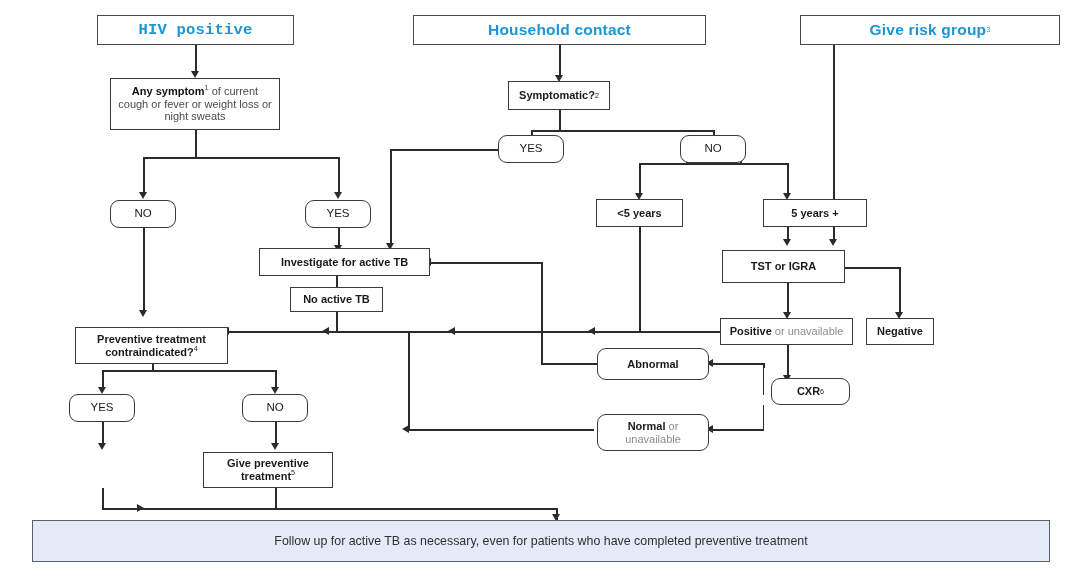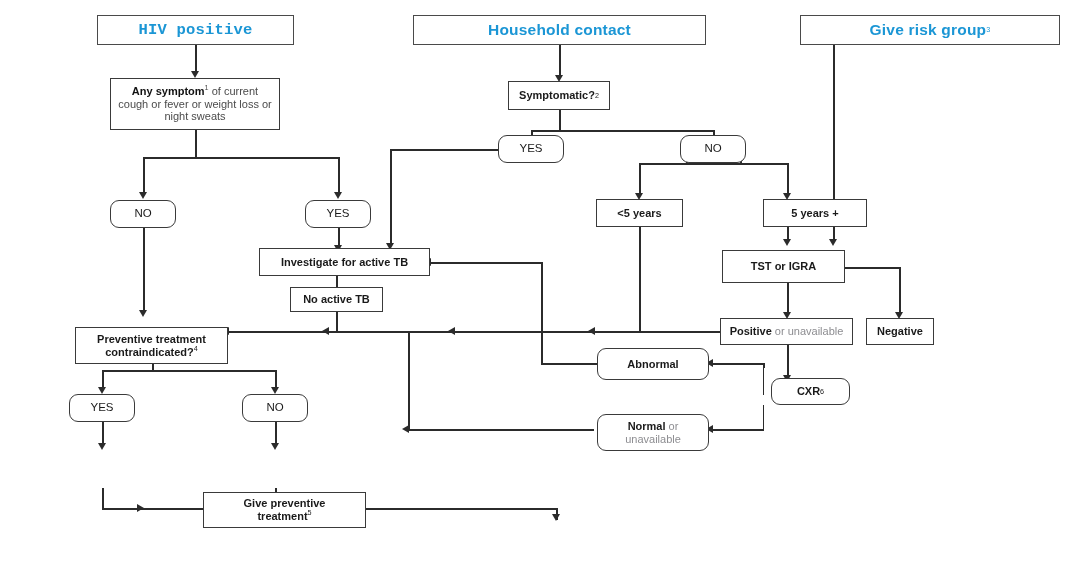--- a/index.html
+++ b/index.html
@@ -252,21 +252,21 @@
 
   <div class="node rounded yn" style="left:69px;top:394px;width:66px;height:28px;">
     <span>YES</span>
   </div>
 
   <div class="node rounded yn" style="left:242px;top:394px;width:66px;height:28px;">
     <span>NO</span>
   </div>
 
 
-  <div class="node small" style="left:203px;top:452px;width:163px;height:36px;margin-top:40px;">
+  <div class="node small" style="left:203px;top:452px;width:130px;height:36px;">
     <div>
       <span>Give preventive</span><br>
       <span>treatment</span><sup>5</sup>
     </div>
   </div>
 
   <div class="node rounded small" style="left:748px;top:378px;width:79px;height:27px;margin-left:23px;">
     <span>CXR</span>
       <sup>6</sup>
   </div>
@@ -275,14 +275,17 @@
     <span>Abnormal</span>
   </div>
 
   <div class="node rounded small" style="left:597px;top:414px;width:112px;height:37px;">
     <div>
       <b>Normal</b><span class="grey"> or</span><br>
       <span class="grey">unavailable</span>
     </div>
   </div>
 
+  <div class="followup" style="left:32px;top:520px;width:1018px;height:42px;">
+    <span>Follow up for active TB as necessary, even for patients who have completed preventive treatment</span>
+  </div>
 
 </div>
 
 </body></html>

